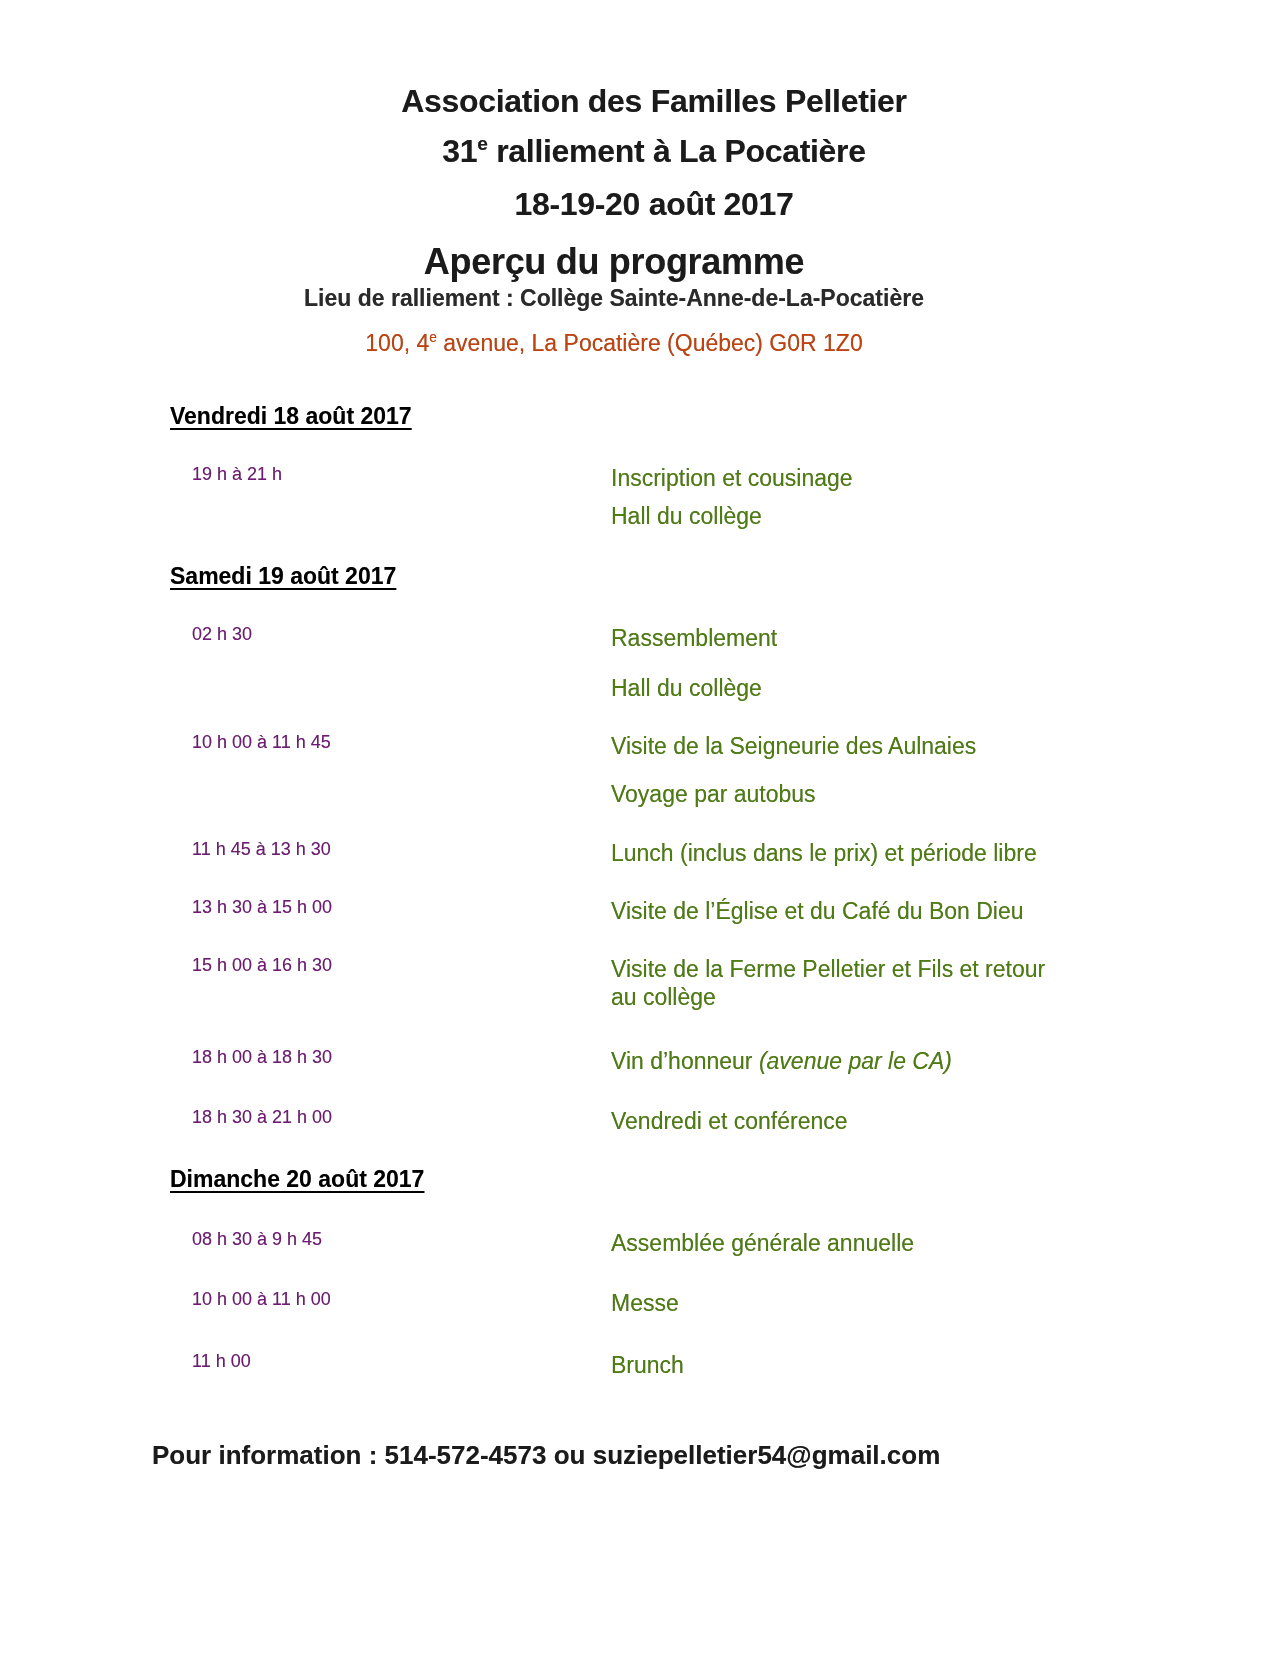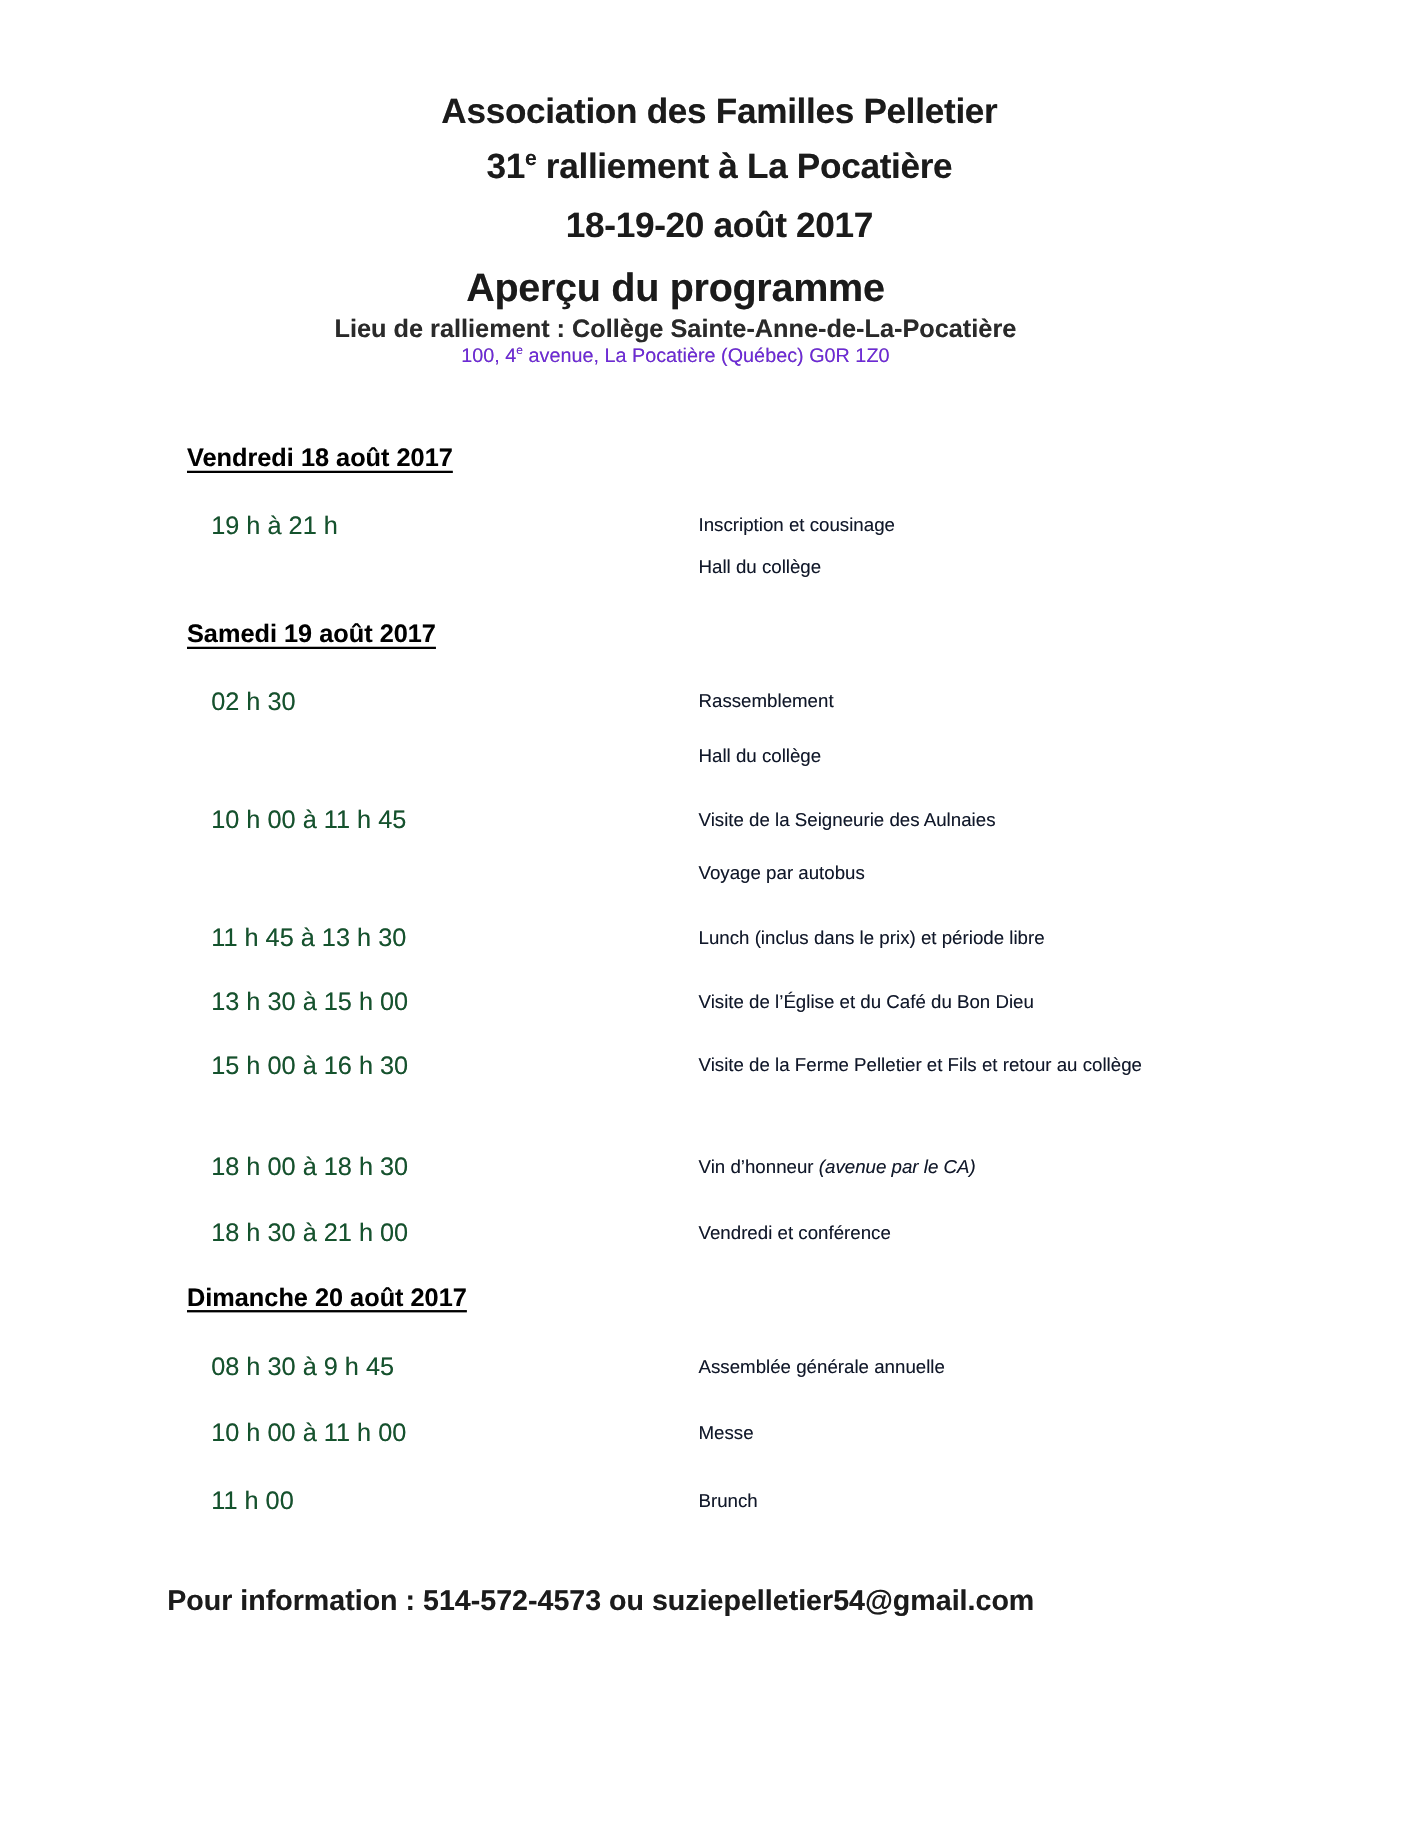--- a/index.html
+++ b/index.html
@@ -36,23 +36,24 @@
     font-weight: bold;
     color: #1b1b1b;
     letter-spacing: -0.3px;
   }
   .venue {
     font-size: 23px;
     font-weight: bold;
     color: #2a2a2a;
   }
   .address {
-    font-size: 18px;
+    font-size: 23px;
     font-weight: normal;
-    color: #6d28d9;
+    color: #c2410c;
+    margin-top: 17px;
   }
   sup.sup-e {
     font-size: 0.6em;
     vertical-align: super;
     line-height: 0;
   }
   .section-heading {
     left: 170px;
     font-size: 23px;
     font-weight: bold;
@@ -60,32 +61,32 @@
     text-decoration: underline;
     text-decoration-thickness: 2px;
     text-underline-offset: 4px;
     white-space: nowrap;
   }
   .row { left: 0; width: 1282px; height: 30px; }
   .time {
     position: absolute;
     left: 192px;
     top: 0;
-    font-size: 23px;
-    color: #14532d;
+    font-size: 18px;
+    color: #701a75;
     white-space: nowrap;
   }
   .desc {
     position: absolute;
-    left: 635px;
+    left: 611px;
     top: 0;
     width: 450px;
-    font-size: 17px;
+    font-size: 23px;
     line-height: 28px;
-    color: #0f172a;
+    color: #4d7c0f;
   }
   .italic { font-style: italic; }
   .footer-line {
     left: 152px;
     font-size: 26px;
     font-weight: bold;
     color: #1b1b1b;
     white-space: nowrap;
   }
 </style>

